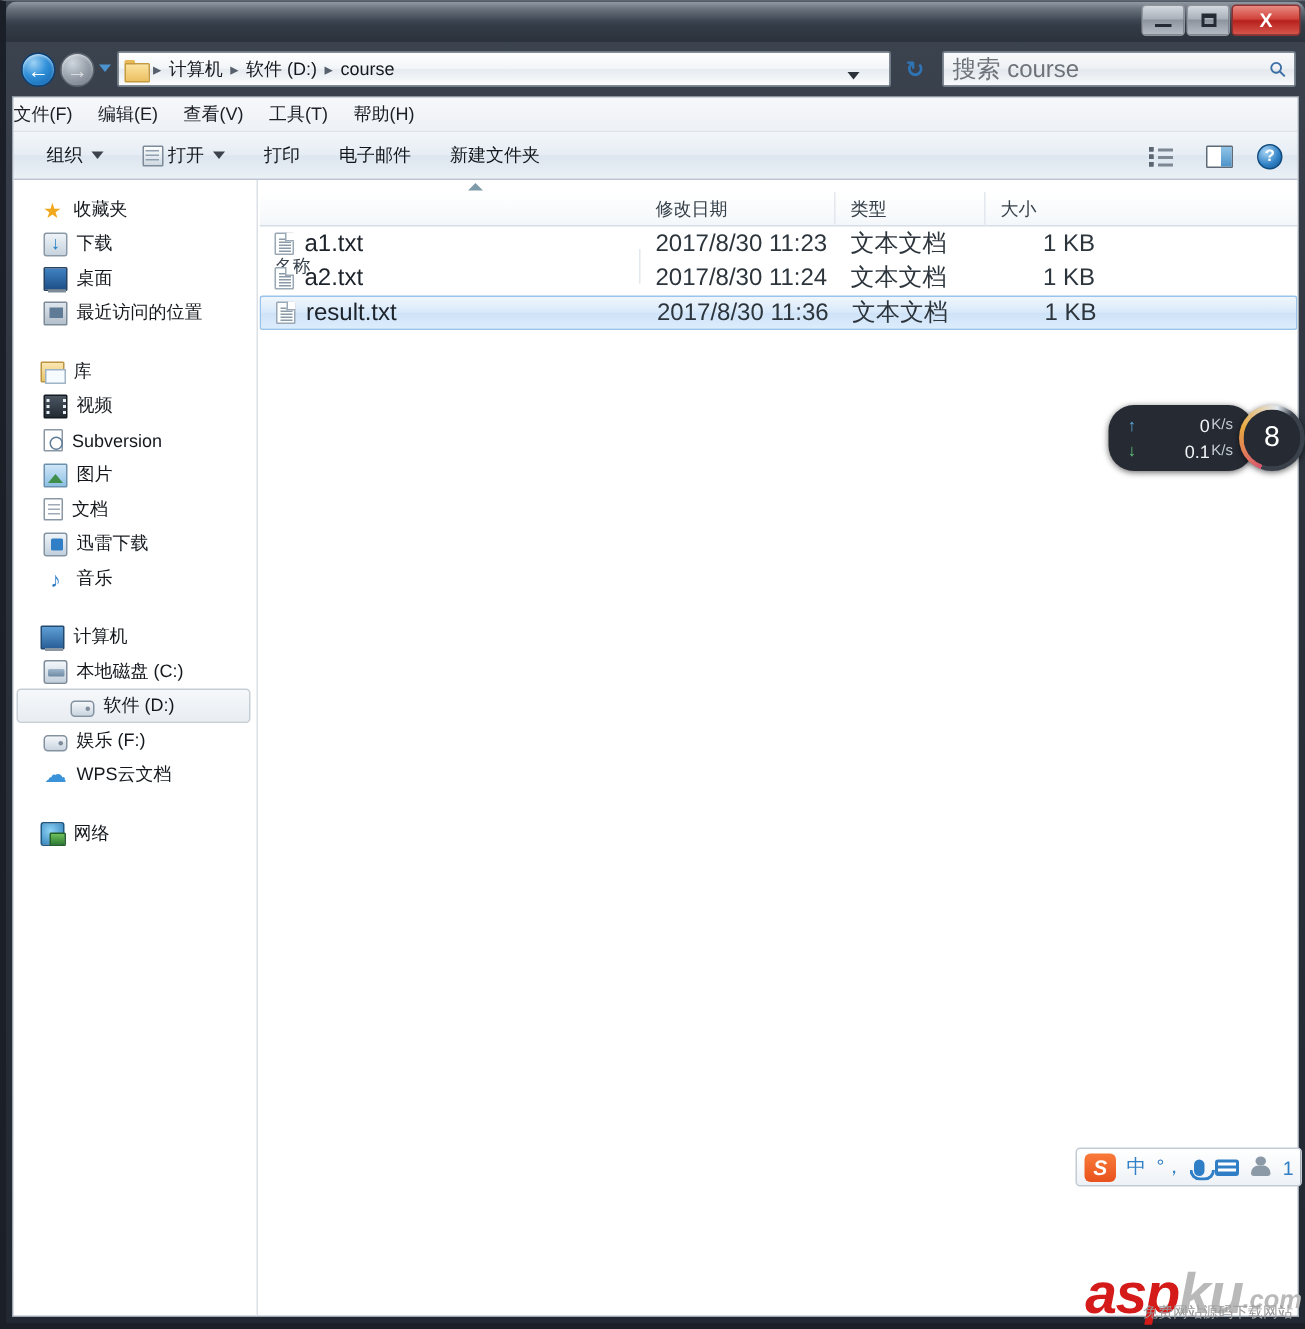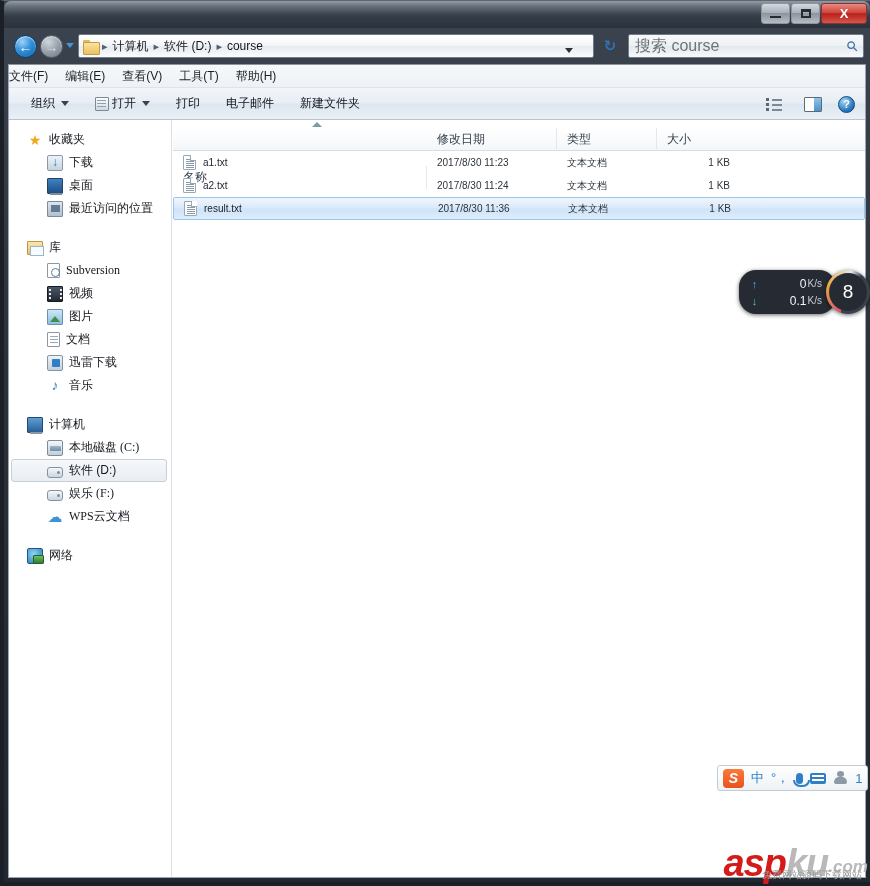--- a/index.html
+++ b/index.html
@@ -203,21 +203,21 @@
     border-right: 1px solid #dbe1e7;
     padding-top: 8px;
     overflow: hidden;
   }
   .nav-group { margin-bottom: 2px; }
   .nav-row {
     display: flex; align-items: center; height: 23px;
     padding-left: 24px; font-size: 12px; color: #14181d;
   }
   .nav-row.header { padding-left: 18px; font-weight: normal; }
-  .nav-row.child { padding-left: 38px; font-family: Liberation Serif, serif; }
+  .nav-row.child { padding-left: 20px; }
   .nav-row.selected {
     background: linear-gradient(180deg,#f6f8fa,#e8edf2);
     border: 1px solid #c6ced6;
     border-radius: 3px;
     margin: 0 4px 0 2px;
     height: 23px;
     padding-left: 35px;
   }
   .nav-gap { height: 14px; }
   .ico { width: 16px; height: 16px; margin-right: 6px; flex: none; position: relative; }
@@ -276,21 +276,21 @@
     padding-left: 10px;
     height: 23px;
   }
   .col.c-name { width: 254px; margin-top: 38px; }
   .col.c-date { width: 130px; }
   .col.c-type { width: 100px; }
   .col.c-size { width: 85px; border-right: none; }
 
   .row {
     display: flex; align-items: center; height: 23px;
-    font-size: 10px; color: #1c2229;
+    font-size: 16px; color: #1c2229;
   }
   .row.selected {
     background: linear-gradient(180deg,#f0f6fd 0%,#d8e9fa 48%,#cfe3f8 52%,#dcedfc 100%);
     border: 1px solid #9bc4ea;
     border-radius: 2px;
   }
   .cell { display: flex; align-items: center; height: 23px; }
   .cell.c-name { width: 254px; padding-left: 10px; }
   .cell.c-date { width: 130px; padding-left: 10px; color:#2c343c;}
   .cell.c-type { width: 100px; padding-left: 10px; color:#2c343c;}
@@ -496,26 +496,26 @@
         </div>
 
         <div class="nav-gap"></div>
 
         <div class="nav-group">
           <div class="nav-row header">
             <span class="ico ico-lib"></span>
             <span>库</span>
           </div>
           <div class="nav-row child">
+            <span class="ico ico-video"></span>
+            <span>视频</span>
+          </div>
+          <div class="nav-row child">
             <span class="ico ico-svn"></span>
             <span>Subversion</span>
-          </div>
-          <div class="nav-row child">
-            <span class="ico ico-video"></span>
-            <span>视频</span>
           </div>
           <div class="nav-row child">
             <span class="ico ico-pic"></span>
             <span>图片</span>
           </div>
           <div class="nav-row child">
             <span class="ico ico-doc"></span>
             <span>文档</span>
           </div>
           <div class="nav-row child">

